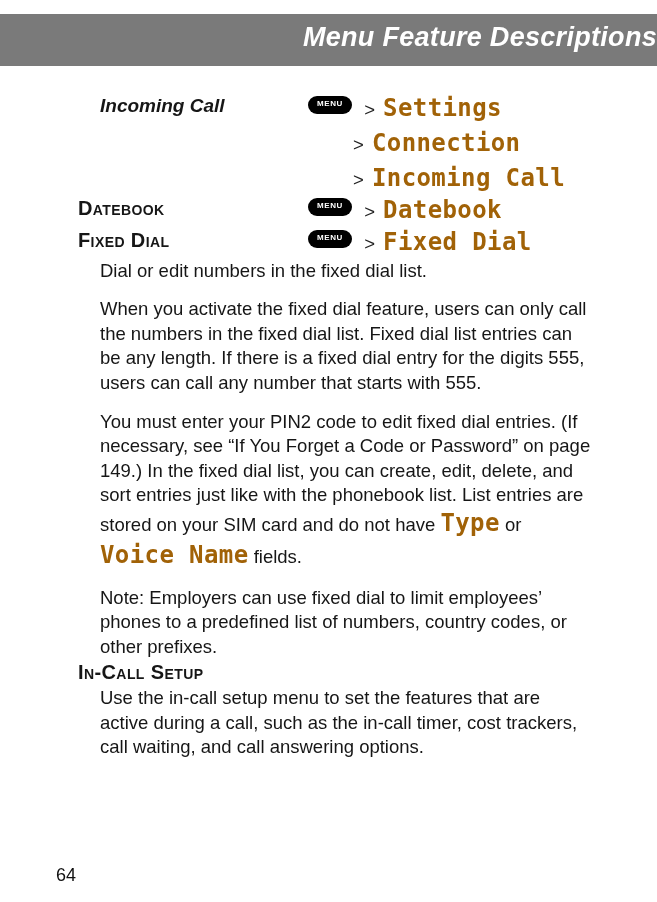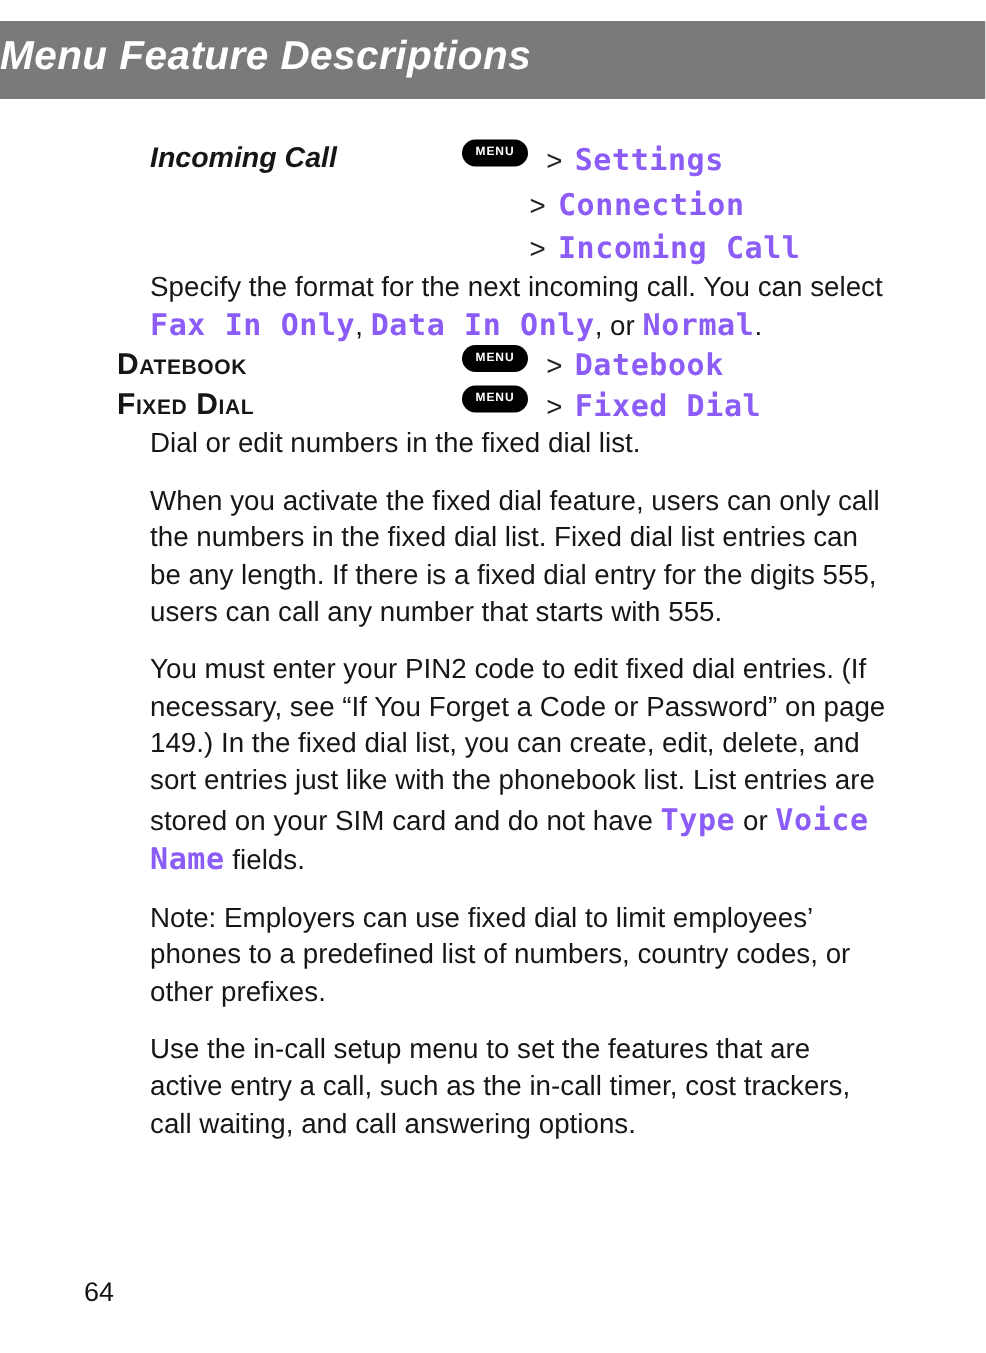--- a/index.html
+++ b/index.html
@@ -21,21 +21,21 @@
     left: 0; right: 0; top: 14px;
     height: 52px;
     background: #7a7a7a;
   }
   .header-title {
     position: absolute;
     left: 0; right: 0;
     top: 14px;
     height: 69px;
     line-height: 46px;
-    text-align: left;
+    text-align: right;
     font-size: 27px;
     font-weight: 700;
     font-style: italic;
     color: #ffffff;
     letter-spacing: 0.3px;
   }
   .content {
     position: absolute;
     left: 100px;
     right: 66px;
@@ -99,22 +99,22 @@
     color: #222;
     font-family: "Helvetica Neue", Helvetica, Arial, sans-serif;
     font-weight: 400;
     font-size: 18.5px;
     margin: 0 3px 0 3px;
   }
 
   .mono {
     font-family: "Lucida Console", Menlo, Consolas, monospace;
     font-weight: 600;
-    color: #8b5cf6;
-    font-size: 20px;
+    color: #a16207;
+    font-size: 24px;
     letter-spacing: 0.4px;
   }
 
   .path-indent-sub {
     margin-left: 42px;
     margin-top: 3px;
   }
 
   .body-block {
     margin-left: 22px;
@@ -123,21 +123,21 @@
   .body-block + .body-block {
     margin-top: 14px;
   }
 
   .section-gap {
   }
 
   .pagefoot {
     position: absolute;
     left: 56px;
-    bottom: 30px;
+    bottom: 16px;
     font-size: 18px;
     color: #111;
   }
 
   .note-label { font-weight: 400; }
 </style>
 </head>
 <body>
 
 <div class="page">
@@ -159,23 +159,20 @@
           <span class="gt">&gt;</span>
           <span class="mono">Connection</span>
         </div>
         <div class="path-indent-sub">
           <span class="gt">&gt;</span>
           <span class="mono">Incoming Call</span>
         </div>
       </div>
     </div>
 
-    <p class="body-block">
-      <span>Specify the format for the next incoming call. You can select </span><span class="mono">Fax In Only</span><span>, </span><span class="mono">Data In Only</span><span>, or </span><span class="mono">Normal</span><span>.</span>
-    </p>
 
     <div class="row section-gap" style="margin-left:-22px">
       <div style="width:230px; flex:0 0 230px" class="feature-sc">Datebook</div>
       <div class="path-col">
         <span class="menu-pill"></span>
         <span class="gt">&gt;</span>
         <span class="mono">Datebook</span>
       </div>
     </div>
 
@@ -190,18 +187,19 @@
 
     <p class="body-block">Dial or edit numbers in the fixed dial list.</p>
     <p class="body-block">When you activate the fixed dial feature, users can only call the numbers in the fixed dial list. Fixed dial list entries can be any length. If there is a fixed dial entry for the digits 555, users can call any number that starts with 555.</p>
     <p class="body-block">
       <span>You must enter your PIN2 code to edit fixed dial entries. (If necessary, see “If You Forget a Code or Password” on page 149.) In the fixed dial list, you can create, edit, delete, and sort entries just like with the phonebook list. List entries are stored on your SIM card and do not have </span><span class="mono">Type</span><span> or </span><span class="mono">Voice Name</span><span> fields.</span>
     </p>
     <p class="body-block">
       <span class="note-label">Note:</span><span> Employers can use fixed dial to limit employees’ phones to a predefined list of numbers, country codes, or other prefixes.</span>
     </p>
 
-    <p class="body-block">Use the in-call setup menu to set the features that are active entry a call, such as the in-call timer, cost trackers, call waiting, and call answering options.</p>
+    <div class="section-gap feature-sc" style="margin-left:-22px">In-Call Setup</div>
+    <p class="body-block">Use the in-call setup menu to set the features that are active during a call, such as the in-call timer, cost trackers, call waiting, and call answering options.</p>
 
   </div>
 
   <div class="pagefoot">64</div>
 </div>
 
 </body></html>

